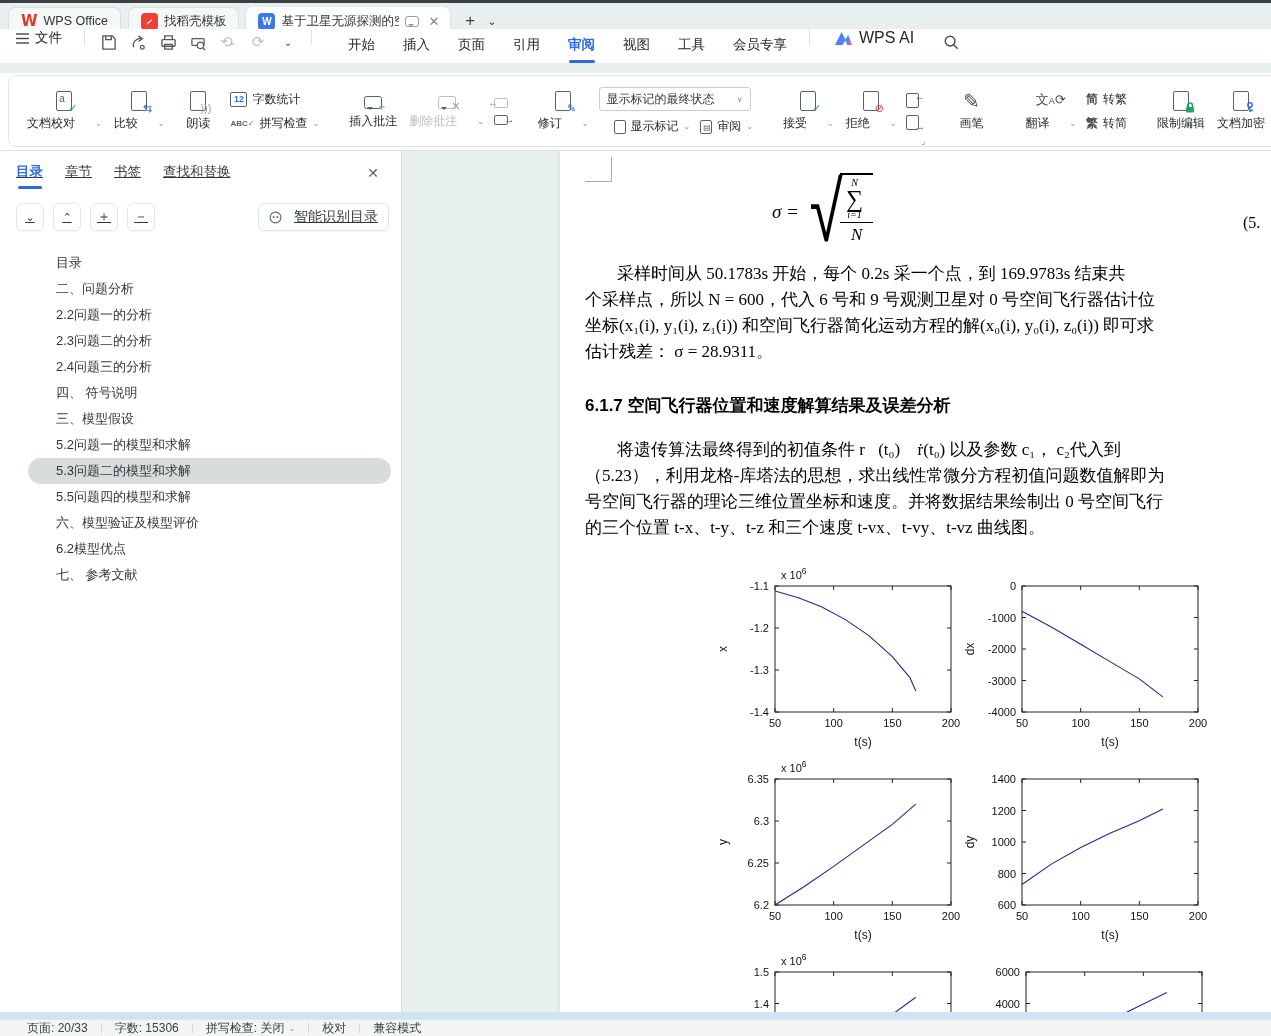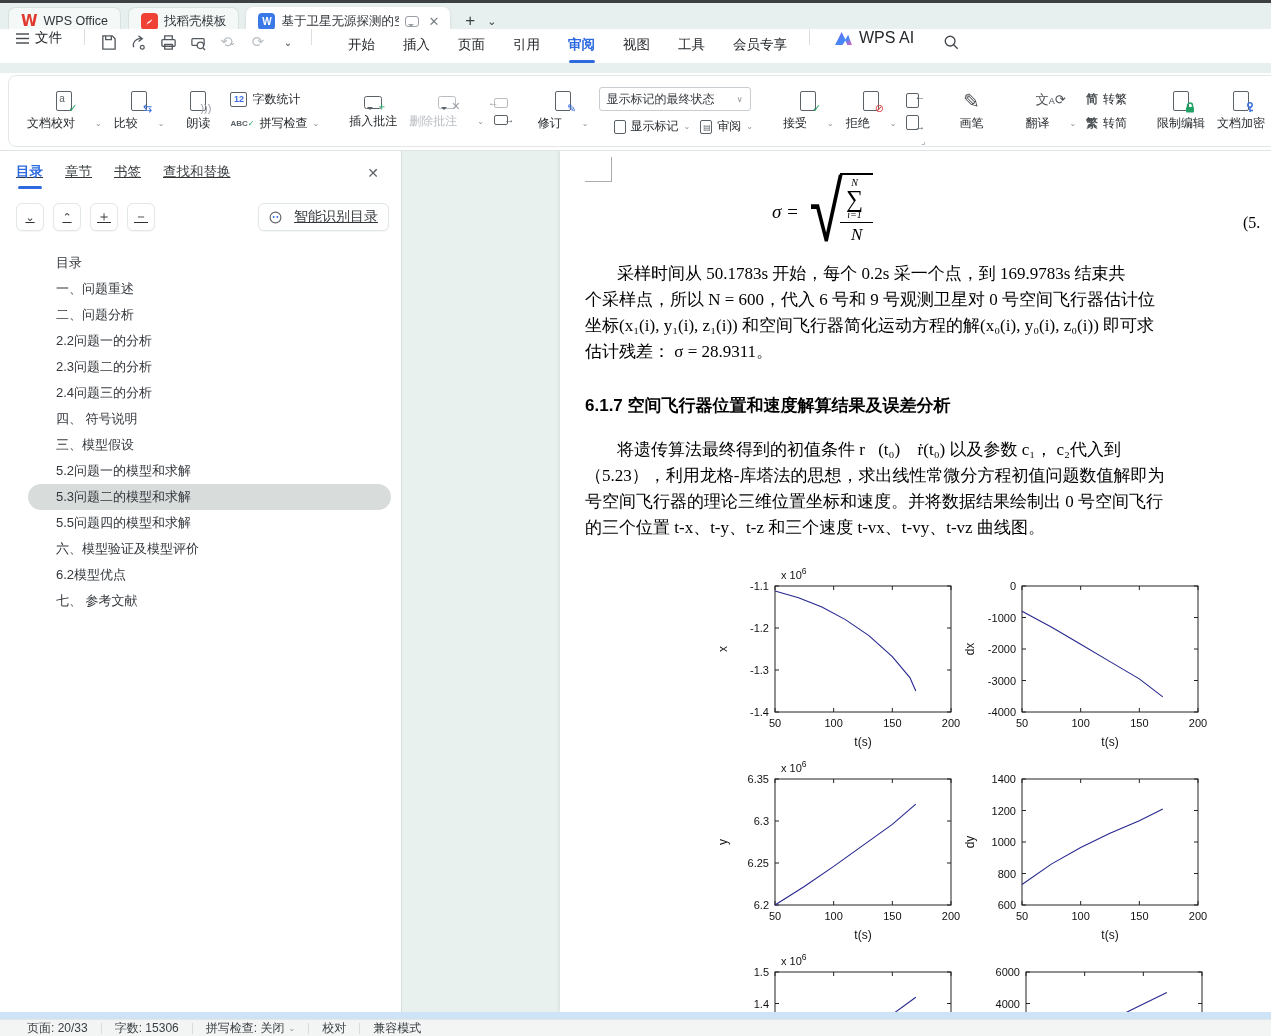--- a/index.html
+++ b/index.html
@@ -489,21 +489,20 @@
         <svg width="13" height="13" viewBox="0 0 14 14">
           <circle cx="7" cy="7" r="5.8" fill="none" stroke="#5f6368" stroke-width="1.2"></circle>
           <circle cx="5" cy="6.5" r="1" fill="#2d6ae0"></circle>
             <circle cx="9" cy="6.5" r="1" fill="#2d6ae0"></circle>
         </svg>
         <span>智能识别目录</span>
       </div>
     </div>
     <div class="toc" id="toc-list">
         <div class="toc-item">目录</div>
-        <div class="toc-item">一、问题重述</div>
         <div class="toc-item">二、问题分析</div>
         <div class="toc-item">2.2问题一的分析</div>
         <div class="toc-item">2.3问题二的分析</div>
         <div class="toc-item">2.4问题三的分析</div>
         <div class="toc-item">四、 符号说明</div>
         <div class="toc-item">三、模型假设</div>
         <div class="toc-item">5.2问题一的模型和求解</div>
         <div class="toc-item active">5.3问题二的模型和求解</div>
         <div class="toc-item">5.5问题四的模型和求解</div>
         <div class="toc-item">六、模型验证及模型评价</div>

